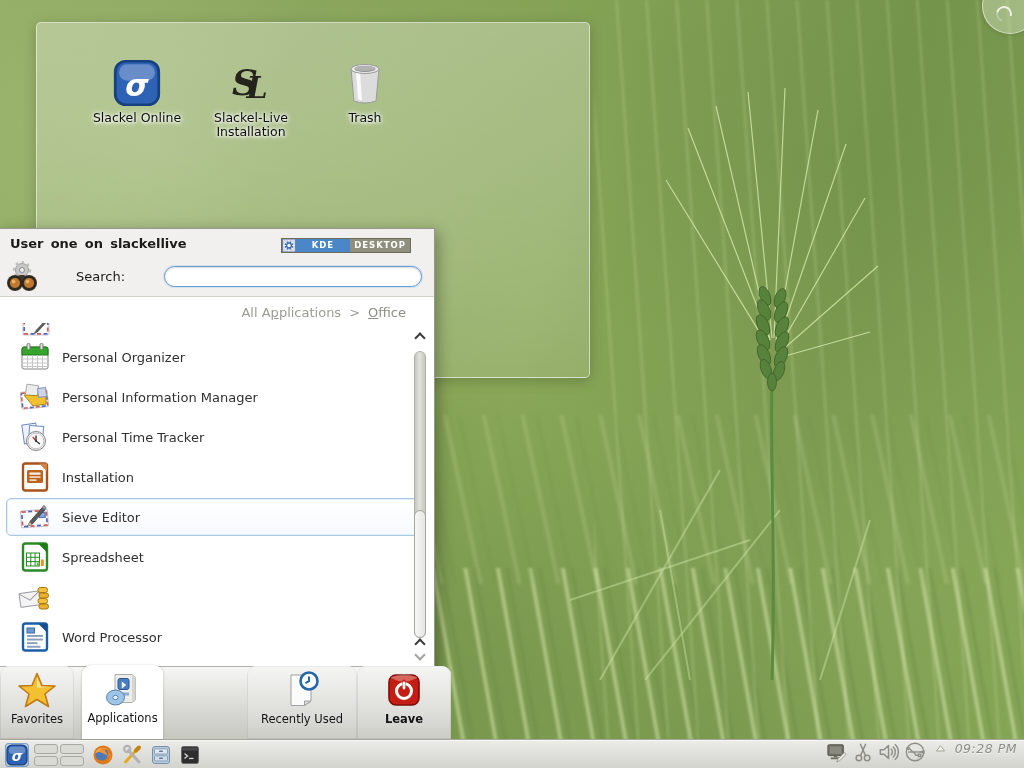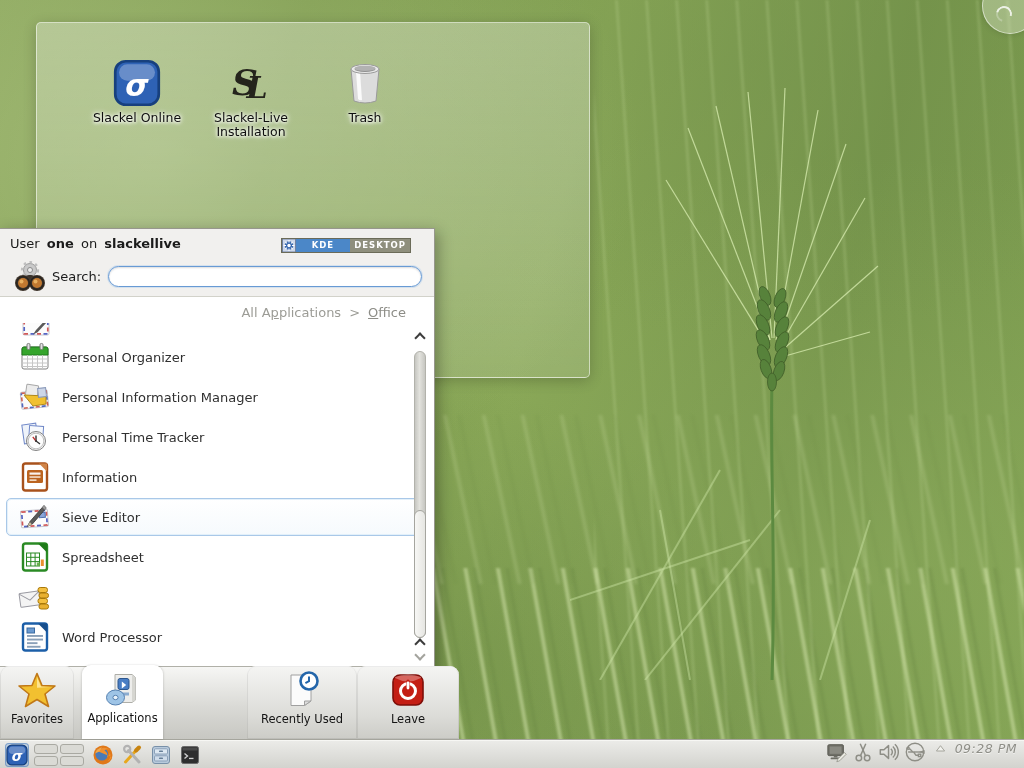--- a/index.html
+++ b/index.html
@@ -44,28 +44,28 @@
     text-shadow:0 0 4px #fff,0 0 7px #fff,0 1px 3px rgba(255,255,255,0.95);}
   .desk-icon:nth-child(1){left:50px;}
   .desk-icon:nth-child(2){left:164px;}
   .desk-icon:nth-child(3){left:278px;}
 
   
   .kickoff{position:absolute;left:0;top:228px;width:435px;height:512px;background:#f1f0ee;
     border:1px solid #97978d;border-left:none;box-shadow:3px 4px 14px rgba(0,0,0,0.32);}
   .ko-header{position:relative;height:28px;padding:7px 10px 0;font-size:13px;color:#1b1b1b;}
   .ko-header b{font-weight:bold;}
-  .ko-header .sp{margin:0 3px 0 0;}
+  .ko-header .sp{margin:0 3px 0 0;font-weight:bold;}
   .kde-badge{position:absolute;right:23px;top:9px;display:flex;align-items:stretch;height:15px;
     border:1px solid #6b6b58;font-size:8.5px;font-weight:bold;letter-spacing:1px;color:#fff;line-height:13px;}
   .kde-badge .bicon{width:14px;height:13px;background:#cdd8ea;display:block;}
   .kde-badge .bkde{background:#4b87c8;padding:0 16px;}
   .kde-badge .bdesk{background:#8f8f7d;padding:0 4px;}
-  .ko-search{display:flex;align-items:center;height:40px;padding:0 12px 0 13px;border-bottom:1px solid #d2d2ca;
-    box-shadow:0 1px 0 rgba(255,255,255,0.7);}
+  .ko-search{display:flex;align-items:center;height:40px;padding:0 12px 0 5px;border-bottom:1px solid #d2d2ca;
+    box-shadow:0 1px 0 rgba(255,255,255,0.7);gap:32px;}
   .ko-search .sicon{width:34px;height:34px;flex:none;}
   .ko-search .slabel{font-size:13px;color:#1b1b1b;margin:0 7px 0 5px;}
   .ko-search input{flex:1;height:21px;border:1px solid #689ad4;border-radius:11px;outline:none;
     background:#fff;box-shadow:inset 0 1px 2px rgba(0,0,0,0.14),0 0 0 1px rgba(160,198,235,0.35);
     font-size:12.5px;padding:0 9px;color:#222;}
   .ko-content{position:absolute;left:0;right:0;top:68px;bottom:73px;background:#fff;overflow:hidden;}
   .breadcrumb{position:absolute;top:8px;right:28px;font-size:13px;color:#9c9c96;white-space:nowrap;}
   .breadcrumb .crumb-current{color:#8d8d87;margin-left:8px;}
   .breadcrumb .sep{margin-left:8px;}
   .app-list{position:absolute;left:0;right:26px;top:26px;}
@@ -100,21 +100,21 @@
   .tab{position:absolute;top:0;bottom:0;border-radius:9px 9px 0 0;text-align:center;cursor:pointer;}
   .tab .ticon{display:block;width:40px;height:42px;margin:3px auto 0;}
   .tab .tlabel{display:block;font-size:11.5px;color:#141414;margin-top:1px;}
   .tab.inactive{background:linear-gradient(#f5f5f3,#dcdcd8 68%,#ccccc7);
     box-shadow:inset 0 0 0 1px rgba(0,0,0,0.07), inset 0 1px 0 rgba(255,255,255,0.8);}
   .tab.active{background:#fff;top:-1px;z-index:2;box-shadow:1px 0 2px rgba(0,0,0,0.10),-1px 0 2px rgba(0,0,0,0.10);}
   .tab-0{left:0;width:74px;}
   .tab-1{left:82px;width:81px;}
   .tab-2{left:163px;width:84px;}
   .tab-3{left:247px;width:110px;}
-  .tab-4{left:357px;width:102px;}
+  .tab-4{left:357px;width:94px;font-weight:bold;}
 
   
   .panel{position:absolute;left:0;right:0;bottom:0;height:28px;
     background:linear-gradient(#ebebe8,#d3d3ce);border-top:1px solid #f7f7f4;
     box-shadow:0 -1px 0 #a5a59d;display:flex;align-items:center;}
   .launchers{display:flex;align-items:center;height:100%;padding-left:5px;}
   .launcher{width:24px;height:24px;margin-right:5px;flex:none;border-radius:4px;padding:1px;}
   .launcher.active-launcher{background:rgba(110,160,215,0.30);box-shadow:inset 0 0 0 1px rgba(70,120,185,0.55);}
   .launcher svg{width:100%;height:100%;display:block;}
   .pager{width:50px;height:24px;margin-right:7px;display:grid;grid-template-columns:1fr 1fr;
@@ -315,21 +315,21 @@
             <span class="aicon iconbox">
               <svg viewBox="0 0 34 34" style="width: 100%; height: 100%; display: block;">
                 <rect x="5" y="3.5" width="24" height="27" rx="2.5" fill="#fff" stroke="#a8521c" stroke-width="2.4"></rect>
                 <path d="M21 3.5 h8 v8 z" fill="#d08448"></path>
                 <rect x="9" y="10" width="16" height="13" rx="1.5" fill="#bc6420"></rect>
                 <rect x="11.5" y="12.5" width="11" height="2.2" fill="#ffffff" opacity="0.92"></rect>
                 <rect x="11.5" y="16.2" width="11" height="1.7" fill="#f0d8c0"></rect>
                 <rect x="11.5" y="19.3" width="7" height="1.7" fill="#f0d8c0"></rect>
               </svg>
             </span>
-            <span class="alabel">Information</span>
+            <span class="alabel">Installation</span>
           </div>
           <div class="list-row selected">
             <span class="aicon iconbox">
               <svg viewBox="0 0 34 34" style="width: 100%; height: 100%; display: block;">
                 <g transform="rotate(-4 17 19)">
                   <rect x="3" y="10" width="27" height="17" rx="1.5" fill="#fcfcfc" stroke="#c6c6ce"></rect>
                   <rect x="4.2" y="11.2" width="24.6" height="14.6" fill="none" stroke="#d05858" stroke-width="1.7" stroke-dasharray="4 9"></rect>
                   <rect x="4.2" y="11.2" width="24.6" height="14.6" fill="none" stroke="#5464c4" stroke-width="1.7" stroke-dasharray="4 9" stroke-dashoffset="6.5"></rect>
                   <rect x="21.5" y="13" width="6" height="5" fill="#88a4d8" stroke="#5070b0"></rect>
                 </g>

